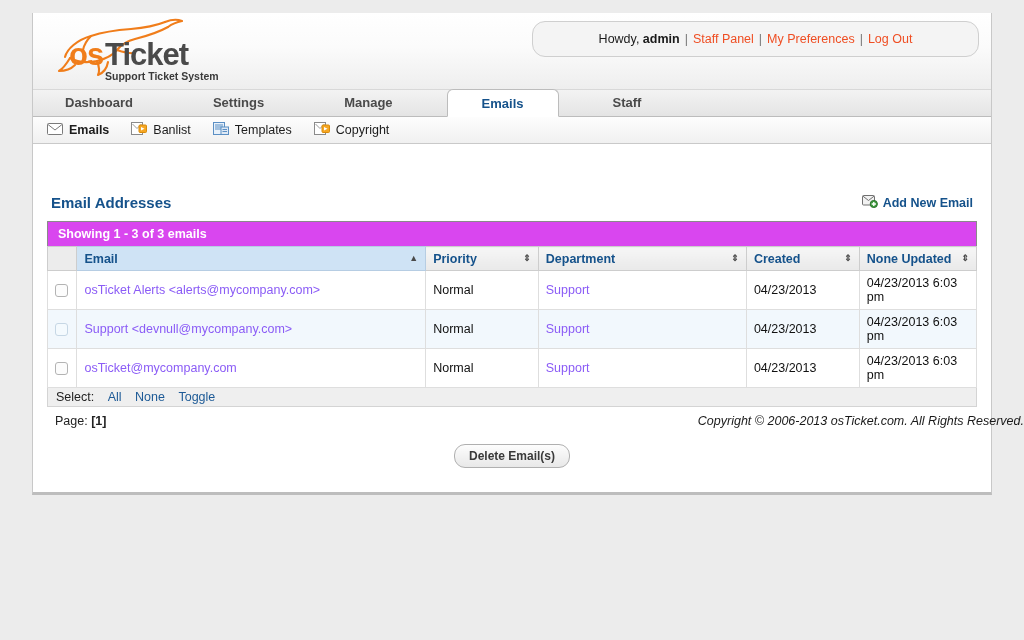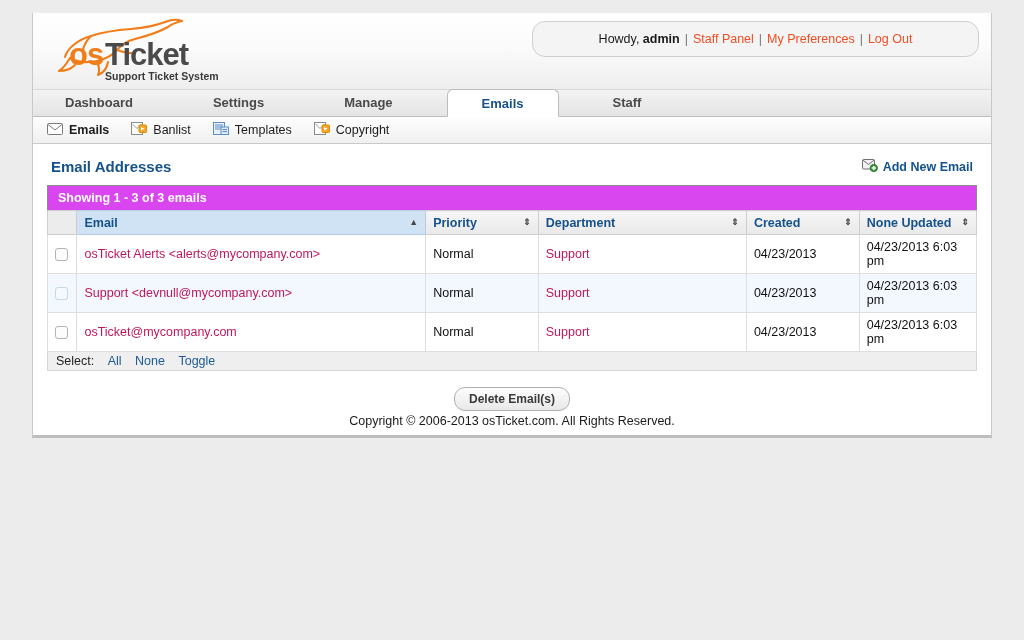--- a/index.html
+++ b/index.html
@@ -138,20 +138,21 @@
     padding: 12px 14px 18px 14px;
     min-height: 270px;
     box-sizing: border-box;
   }
 
   .title-row {
     display: flex;
     align-items: center;
     justify-content: space-between;
     padding: 2px 4px 10px 4px;
+    margin-top: 36px;
   }
   .page-title {
     font-size: 15px;
     font-weight: bold;
     color: #15528b;
     margin: 0;
   }
   .add-link {
     display: flex;
     align-items: center;
@@ -212,21 +213,21 @@
 
   table.list td {
     border: 1px solid #dedede;
     padding: 5px 7px;
     color: #111111;
     background: #ffffff;
     height: 14px;
   }
   table.list tr.alt td { background: #f2f8fd; }
   table.list td a {
-    color: #be185d;
+    color: #8b5cf6;
     text-decoration: none;
   }
 
   input.cbx {
     -webkit-appearance: none;
     appearance: none;
     width: 13px;
     height: 13px;
     border: 1px solid #b3b3b3;
     border-radius: 3px;
@@ -274,23 +275,24 @@
     padding: 4px 14px;
     cursor: pointer;
   }
 
   
   .copyright {
     position: absolute;
     left: 0;
     top: 414px;
     width: 1024px;
-    text-align: center;
+    text-align: right;
     font-size: 12.5px;
     color: #1a1a1a;
+    font-style: italic;
   }
 </style>
 </head>
 <body>
 
 <div id="app">
 
   <div class="container">
 
     <div class="header">
@@ -488,20 +490,24 @@
         </tbody>
       </table>
 
       <div class="select-bar">
         <span>Select:</span>
         <a href="#">All</a>
         <a href="#">None</a>
         <a href="#">Toggle</a>
       </div>
 
+      <div class="page-row">
+        <span>Page:</span>
+        <b>[1]</b>
+      </div>
 
       <div class="btn-row">
         <button class="btn" type="button">Delete Email(s)</button>
       </div>
 
     </div>
   </div>
 
   <div class="copyright">Copyright © 2006-2013 osTicket.com.  All Rights Reserved.</div>
 

